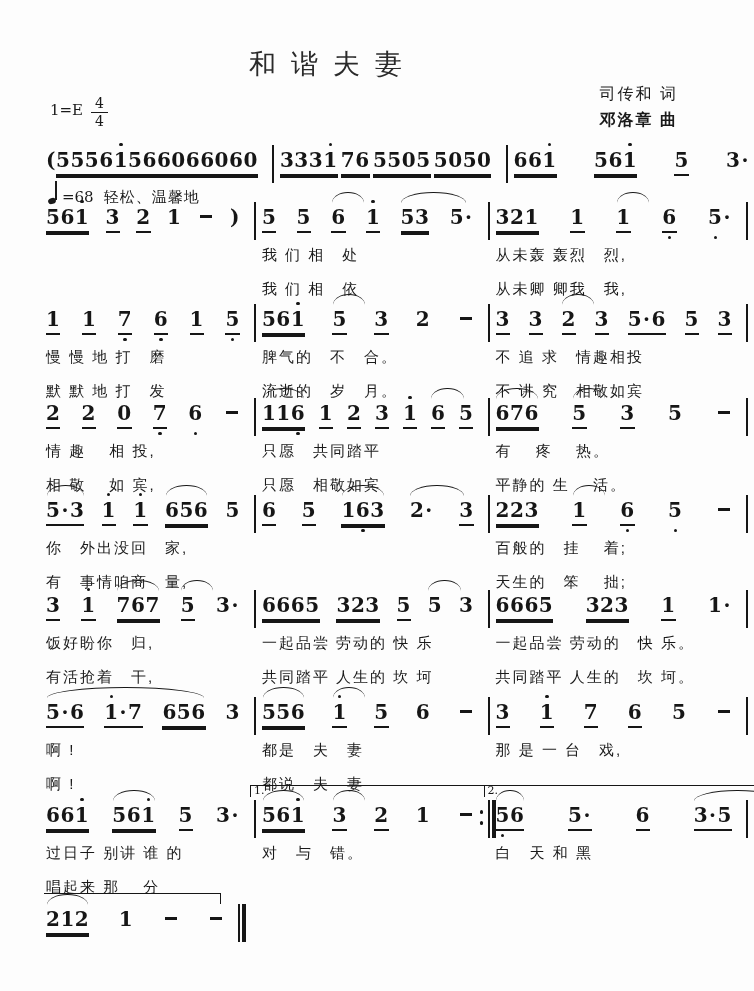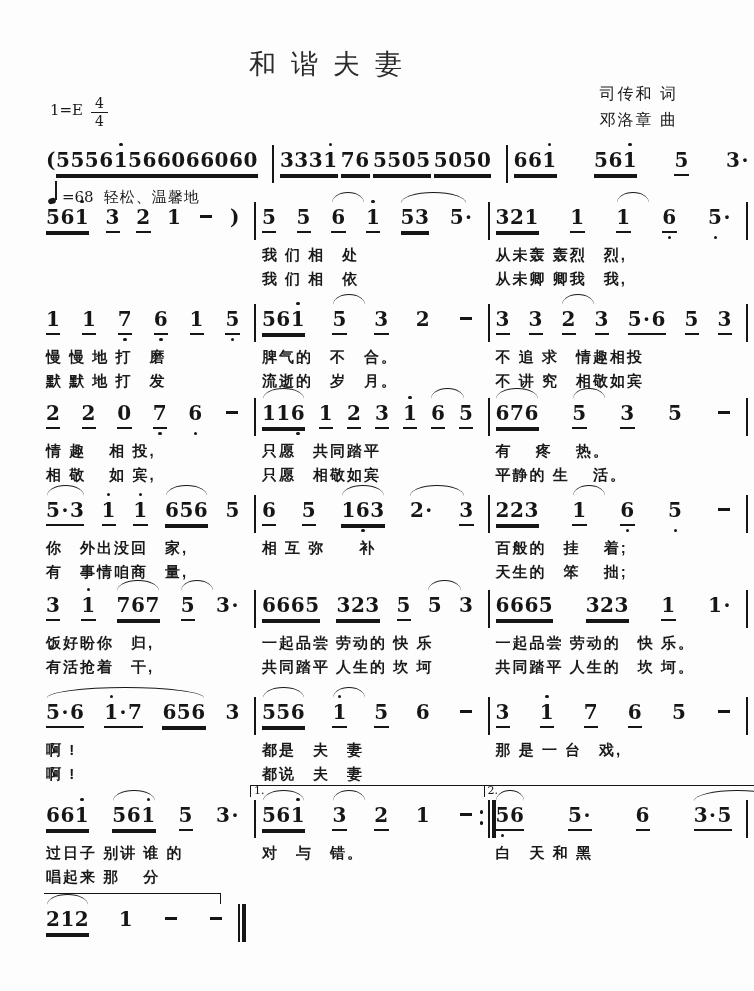--- a/index.html
+++ b/index.html
@@ -3,21 +3,21 @@
 <meta charset="utf-8">
 <style>
   html,body{margin:0;padding:0;}
   body{width:754px;height:991px;background:#fdfdfd;position:relative;overflow:hidden;
        font-family:"Liberation Sans",sans-serif;color:#1a1a1a;}
   .abs{position:absolute;}
   
   .title{top:46px;left:0;width:666px;text-align:center;font-family:"DejaVu Serif",serif;
          font-size:27px;letter-spacing:15px;color:#2a2a2a;}
   .lyricist{top:84px;right:76px;font-size:16px;letter-spacing:2px;}
-  .composer{top:110px;right:76px;font-size:16px;letter-spacing:2px;}
+  .composer{top:110px;right:76px;font-size:16px;letter-spacing:2px;font-weight:bold;}
   .keysig{top:94px;left:50px;font-size:15px;font-family:"DejaVu Serif",serif;display:flex;align-items:center;}
   .frac{display:inline-block;text-align:center;margin-left:8px;font-size:14px;line-height:1.05;transform:translateY(2px);}
   .frac .num{display:block;border-bottom:1.4px solid #1a1a1a;padding:0 4px 1px;}
   .frac .den{display:block;padding-top:1px;}
   .temporow{top:145px;left:48px;font-size:14px;display:flex;align-items:flex-end;}
   .qn{display:inline-block;position:relative;width:10px;height:24px;margin-right:4px;}
   .qn::before{content:"";position:absolute;bottom:0;left:0;width:8px;height:6px;background:#1a1a1a;
               border-radius:50%;transform:rotate(-20deg);}
   .qn::after{content:"";position:absolute;right:1px;bottom:4px;width:1.6px;height:19px;background:#1a1a1a;}
   .tempoval{font-family:"DejaVu Serif",serif;font-size:15px;margin-right:10px;transform:translateY(2px);}
@@ -44,22 +44,22 @@
   .arc{position:absolute;top:-13px;left:2%;width:96%;height:10px;
        border-top:1.7px solid #161616;border-radius:50% 50% 0 0/100% 100% 0 0;pointer-events:none;}
   .arc.s2{width:225%;z-index:2;}
   .arc.s4{width:410%;z-index:2;}
   .endbar{position:absolute;right:0;top:-3px;width:1.7px;height:38px;background:#161616;}
   .endbar.repeat{background:#161616;}
   .endbar.repeat::before{content:"";position:absolute;left:-8px;top:10px;width:3.6px;height:3.6px;
                 border-radius:50%;background:#161616;box-shadow:0 11px 0 #161616;}
   .endbar.repeat::after{content:"";position:absolute;left:4px;top:0;bottom:0;width:4px;background:#161616;}
   .endbar.final::after{content:"";position:absolute;left:4px;top:0;bottom:0;width:4px;background:#161616;}
-  .lyr{font-size:15px;letter-spacing:2px;white-space:pre;margin-top:10px;line-height:1.3;color:#1a1a1a;font-weight:bold;}
-  .lyr + .lyr{margin-top:4px;}
+  .lyr{font-size:15px;letter-spacing:2px;white-space:pre;margin-top:10px;line-height:1.3;color:#1a1a1a;}
+  .lyr + .lyr{margin-top:14px;}
   .volta{position:absolute;top:-18px;left:-6px;right:-12px;height:11px;
          border-top:1.6px solid #161616;border-left:1.6px solid #161616;
          font-family:"DejaVu Serif",serif;font-size:11px;line-height:10px;padding-left:3px;color:#161616;}
   .volta.v2{right:-16px;}
   .topline{position:absolute;top:-14px;left:4px;width:176px;height:10px;
            border-top:1.6px solid #161616;border-right:1.6px solid #161616;}
 </style>
 </head>
 <body>
 
@@ -245,21 +245,20 @@
         <span class="endbar bar"></span>
       </div>
       <div class="measure m1">
         <div class="notes">
           <span class="tok u1"><span class="ch">6</span></span>
           <span class="tok u1"><span class="ch">5</span></span>
           <span class="tok u2"><i class="arc s1"></i><span class="ch">1</span><span class="ch db">6</span><span class="ch">3</span></span>
           <span class="tok u0"><i class="arc s2"></i><span class="ch">2</span><span class="ch aug">·</span></span>
           <span class="tok u1"><span class="ch">3</span></span>
         </div>
-        <div class="lyr">相 互 弥　　补</div>
         <span class="endbar bar"></span>
       </div>
       <div class="measure m2">
         <div class="notes">
           <span class="tok u2"><span class="ch">2</span><span class="ch">2</span><span class="ch">3</span></span>
           <span class="tok u1"><i class="arc s2"></i><span class="ch">1</span></span>
           <span class="tok u1"><span class="ch db">6</span></span>
           <span class="tok u0"><span class="ch db">5</span></span>
           <span class="tok u0"><span class="ch dash"></span></span>
         </div>

